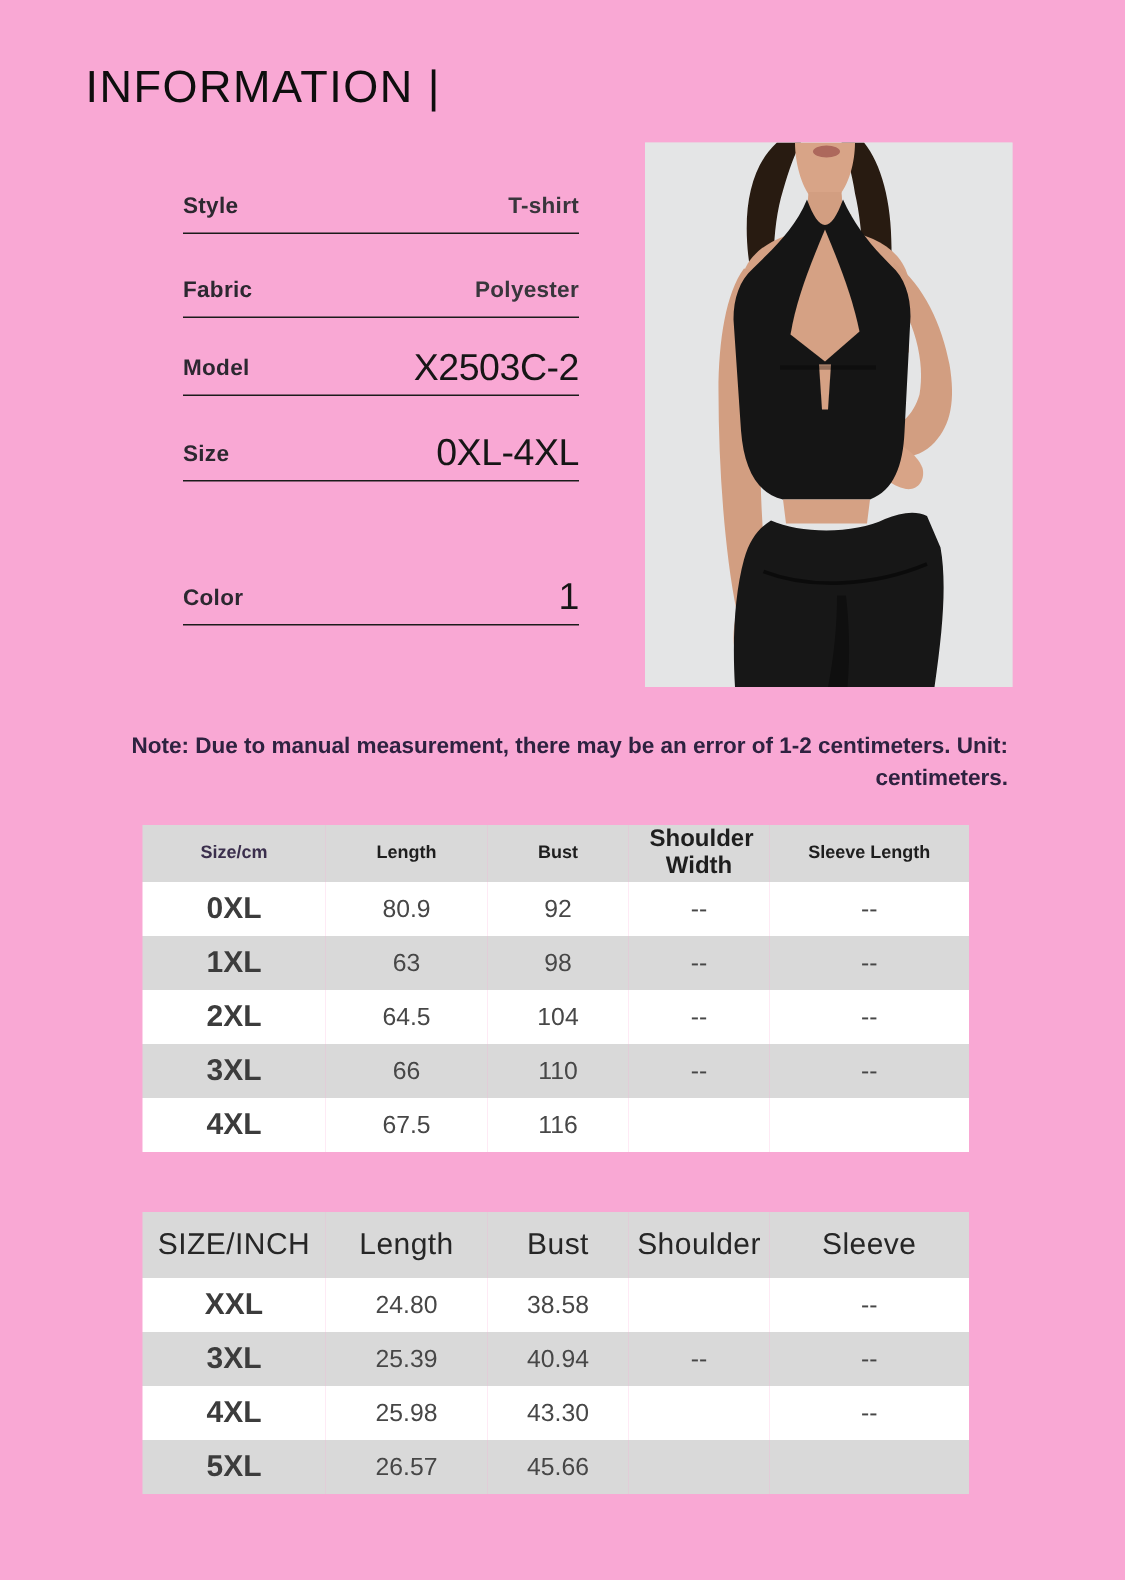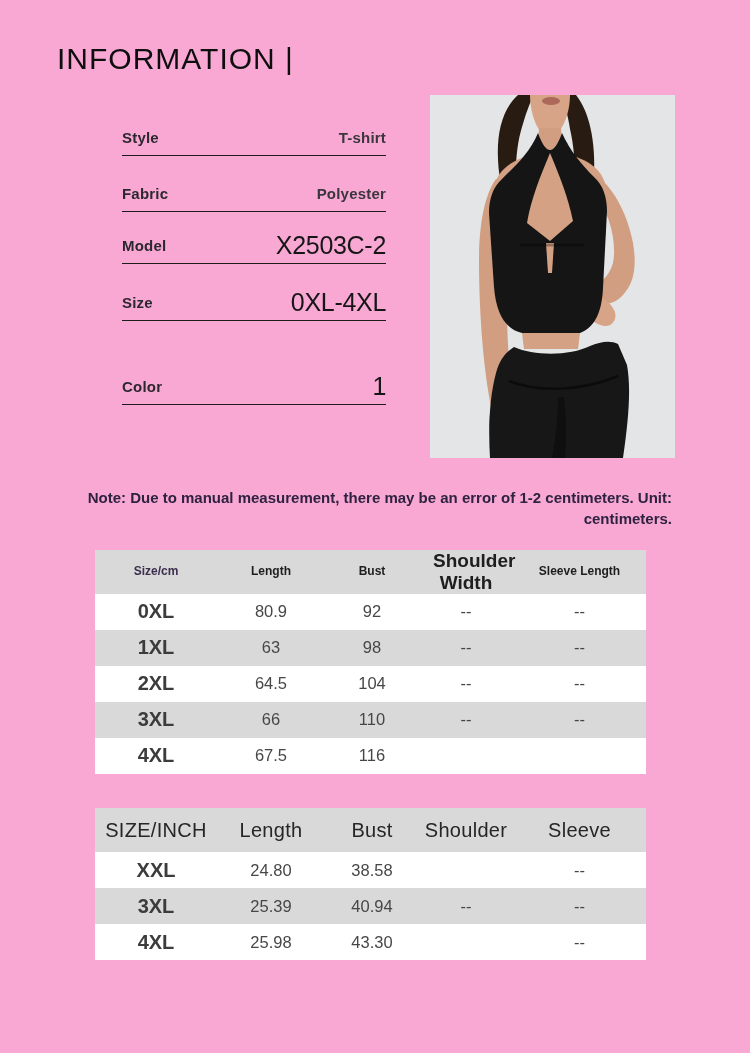--- a/index.html
+++ b/index.html
@@ -22,21 +22,21 @@
     display:flex;justify-content:space-between;align-items:flex-end;
     border-bottom:1.6px solid #1b1b1b;box-sizing:border-box;margin-left:48px;
   }
   .spec .lbl{font-size:15px;font-weight:700;color:#2c2830;padding-bottom:9px;letter-spacing:.2px;}
   .spec .val-sm{font-size:15px;font-weight:700;color:#39363c;padding-bottom:9px;letter-spacing:.2px;}
   .spec .val-lg{font-size:25px;font-weight:400;color:#161616;padding-bottom:3px;letter-spacing:-0.3px;}
   .spec-style{top:122px;height:34px;}
   .spec-fabric{top:178px;height:34px;}
   .spec-model{top:222px;height:42px;}
   .spec-size{top:279px;height:42px;}
-  .spec-color{top:363px;height:42px;}
+  .spec-color{top:375px;height:42px;}
 
   
   .photo{position:absolute;left:430px;top:95px;width:245px;height:363px;background:#e4e5e6;}
   .photo svg{display:block;}
 
   
   .note{
     position:absolute;left:78px;top:487px;width:594px;
     text-align:right;font-size:15px;font-weight:700;color:#2e2240;line-height:1.4;
   }
@@ -49,21 +49,21 @@
   .tbl thead tr{background:#d9d9d9;}
   .tbl tbody tr{height:36px;background:#ffffff;}
   .tbl tbody tr:nth-child(even){background:#d9d9d9;}
   .tbl td.size{font-size:20px;font-weight:600;color:#3c3c3c;text-align:center;}
   .tbl td.num{font-size:16.5px;font-weight:400;color:#474747;}
 
   .tbl-cm{top:550px;}
   .tbl-cm thead tr{height:38px;}
   .tbl-cm th{font-size:12px;font-weight:700;color:#1e1e1e;line-height:1.15;}
   .tbl-cm th.size-col{color:#3b2f4d;}
-  .tbl-cm th.wrap{font-size:19px;padding:0 14px;}
+  .tbl-cm th.wrap{font-size:16px;padding:0 14px;}
 
   .tbl-inch{top:808px;}
   .tbl-inch thead tr{height:44px;}
   .tbl-inch th{font-size:20px;font-weight:400;color:#262626;letter-spacing:.3px;}
 </style>
 </head>
 <body>
 
 <div class="page">
 
@@ -220,16 +220,23 @@
         <td class="num">--</td>
         <td class="num">--</td>
       </tr>
       <tr>
         <td class="size">4XL</td>
         <td class="num">25.98</td>
         <td class="num">43.30</td>
         <td class="num"></td>
         <td class="num">--</td>
       </tr>
+      <tr>
+        <td class="size">5XL</td>
+        <td class="num">26.57</td>
+        <td class="num">45.66</td>
+        <td class="num"></td>
+        <td class="num"></td>
+      </tr>
     </tbody>
   </table>
 
 </div>
 
 </body></html>

